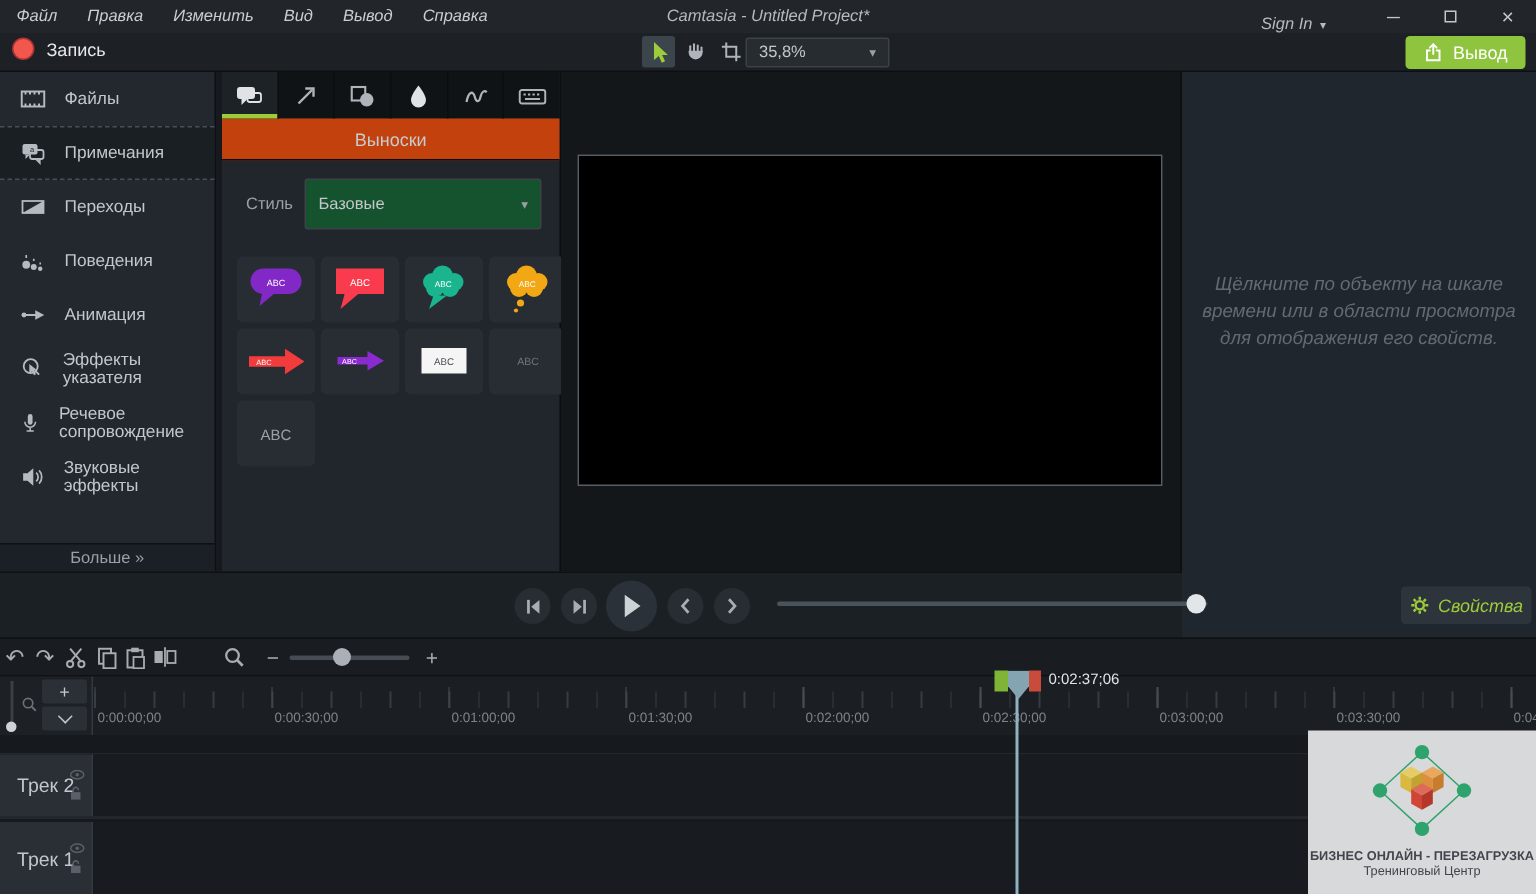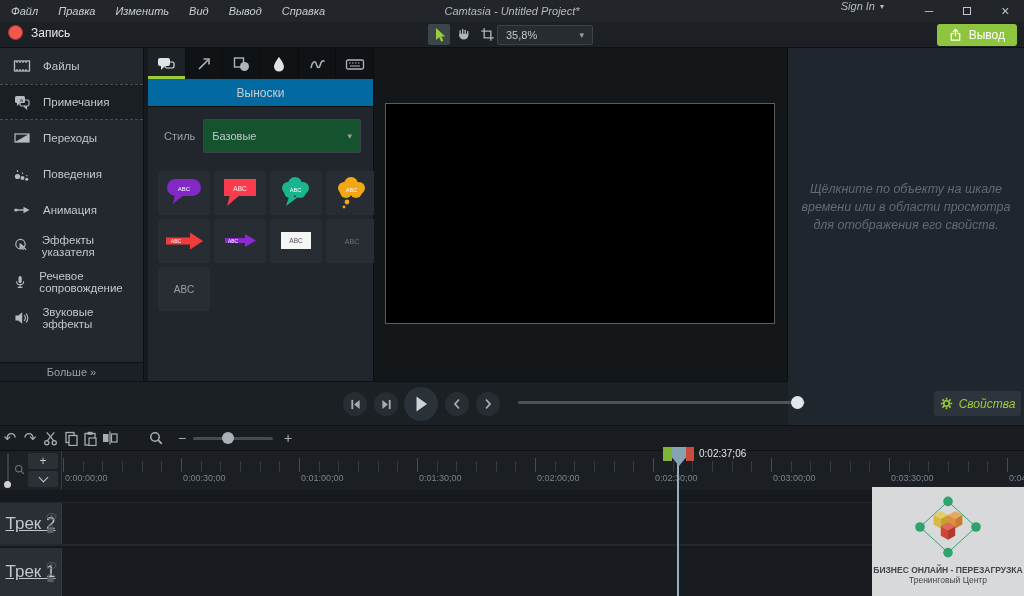--- a/index.html
+++ b/index.html
@@ -6,21 +6,21 @@
   html,body { width:1024px; height:596px; overflow:hidden; background:#101316;
     font-family:"Liberation Sans","DejaVu Sans",sans-serif; }
   .app { position:relative; width:1024px; height:596px; background:#16191d; }
 
   
   .titlebar { position:absolute; left:0; top:0; width:1024px; height:22px;
     background:#22262b; display:flex; align-items:center; color:#c9cdd1; font-size:11px;font-style:italic; }
   .menus { display:flex; gap:20px; padding-left:11px; }
   .menus span { cursor:default; }
   .win-title { position:absolute; left:0; right:0; text-align:center; color:#b6babf; pointer-events:none; }
-  .tb-right { position:absolute; right:0; top:0; height:22px; display:flex; align-items:flex-start; }
+  .tb-right { position:absolute; right:0; top:0; height:22px; display:flex; align-items:flex-end; }
   .signin { margin-right:26px; color:#b6babf; display:flex; gap:5px; align-items:center; }
   .winbtn { width:38px; height:22px; display:flex; align-items:center; justify-content:center; color:#c3c7cb; font-size:12px; }
   .box-icon { width:8px; height:8px; border:1px solid #c3c7cb; display:inline-block; }
 
   
   .toolbar { position:absolute; left:0; top:22px; width:1024px; height:26px; background:#1d2126;
     border-bottom:1px solid #0d0f12; }
   .record { position:absolute; left:8px; top:3px; display:flex; align-items:center; gap:8px; color:#e6e8ea; font-size:12px; }
   .rec-dot { width:15px; height:15px; border-radius:50%; background:#f2564d; border:1px solid #a33; }
   .tools { position:absolute; left:428px; top:2px; display:flex; gap:2px; }
@@ -40,21 +40,21 @@
     color:#c3c7cb; font-size:11.5px; }
   .side-item.sel { background:#1a1f24; border:1px dashed #474e56; border-left:none; border-right:none; }
   .side-more { margin-top:auto; height:19px; background:#1b2026; border-top:1px solid #0e1013;
     display:flex; align-items:center; justify-content:center; color:#9aa0a6; font-size:11px; }
 
   .panel { position:absolute; left:148px; top:48px; width:226px; height:333px; background:#21262c;
     border-right:1px solid #0b0d0f; }
   .tabs { height:31px; display:flex; background:#101316; }
   .tab { flex:1; display:flex; align-items:center; justify-content:center; border-right:1px solid #0b0d0f; }
   .tab.sel { background:#1d2227; box-shadow:inset 0 -3px 0 #9ccb3b; }
-  .panel-title { height:28px; background:#0369a1; border-bottom:1px solid #0b0d0f;
+  .panel-title { height:28px; background:#c2410c; border-bottom:1px solid #0b0d0f;
     display:flex; align-items:center; justify-content:center; color:#c7cbcf; font-size:12px;text-align:center; }
   .style-row { display:flex; align-items:center; gap:8px; padding:12px 12px 10px 16px; }
   .style-row .lbl { color:#9aa0a6; font-size:11px; }
   .style-select { flex:1; height:20px; background:#14532d; border:1px solid #3c4248; border-radius:2px;
     color:#c3c7cb; font-size:11px; display:flex; align-items:center; padding:16px 8px; }
   .style-select .caret { margin-left:auto; color:#9aa0a6; font-size:9px; }
   .callout-grid { display:grid; grid-template-columns:repeat(4,52px); gap:4px; padding:8px 0 0 10px; }
   .tile { width:52px; height:44px; background:#282d33; border-radius:4px;
     display:flex; align-items:center; justify-content:center; }
 
@@ -99,21 +99,21 @@
     background:repeating-linear-gradient(90deg,#353b42 0,#353b42 1px,transparent 1px,transparent 19.667px);
     background-position:1px 0; }
   .ticks-major { position:absolute; left:0; top:7px; width:100%; height:14px;
     background:repeating-linear-gradient(90deg,#454c54 0,#454c54 1px,transparent 1px,transparent 118px);
     background-position:1px 0; }
   .rlabel { position:absolute; top:22px; color:#7c838b; font-size:9px; white-space:nowrap; }
   .trackgap { position:absolute; left:0; top:39px; width:1024px; height:13px; background:#16191d; border-bottom:1px solid #23272c; }
   .track { position:absolute; left:0; width:1024px; background:#181b1f; }
   .track-head { position:absolute; left:0; top:0; bottom:0; width:62px; background:#2a2f35; border-right:1px solid #34393f;
     display:flex; align-items:center; }
-  .track-name { flex:1; text-align:center; color:#c3c7cb; font-size:17px; padding-right:0;text-decoration:underline; }
+  .track-name { flex:1; text-align:center; color:#c3c7cb; font-size:13px; padding-right:0; }
   .track-icons { position:absolute; right:4px; top:0; bottom:0; display:flex; flex-direction:column; justify-content:center; gap:4px; }
 
   
   .ph-line { position:absolute; left:677px; top:8px; bottom:0; width:2px; background:#8fb3c0; z-index:5; }
   .ph-green { position:absolute; left:663px; top:-4px; width:9px; height:14px; background:#7fb437; z-index:6; }
   .ph-flag { position:absolute; left:672px; top:-4px; width:14px; height:19px; background:#84a4b1; z-index:6;
     clip-path:polygon(0 0,100% 0,100% 55%,50% 100%,0 55%); }
   .ph-red { position:absolute; left:686px; top:-4px; width:8px; height:14px; background:#c84b3c; z-index:6; }
   .ph-time { position:absolute; left:699px; top:-3px; color:#e2e5e8; font-size:10px; z-index:6; }
 

